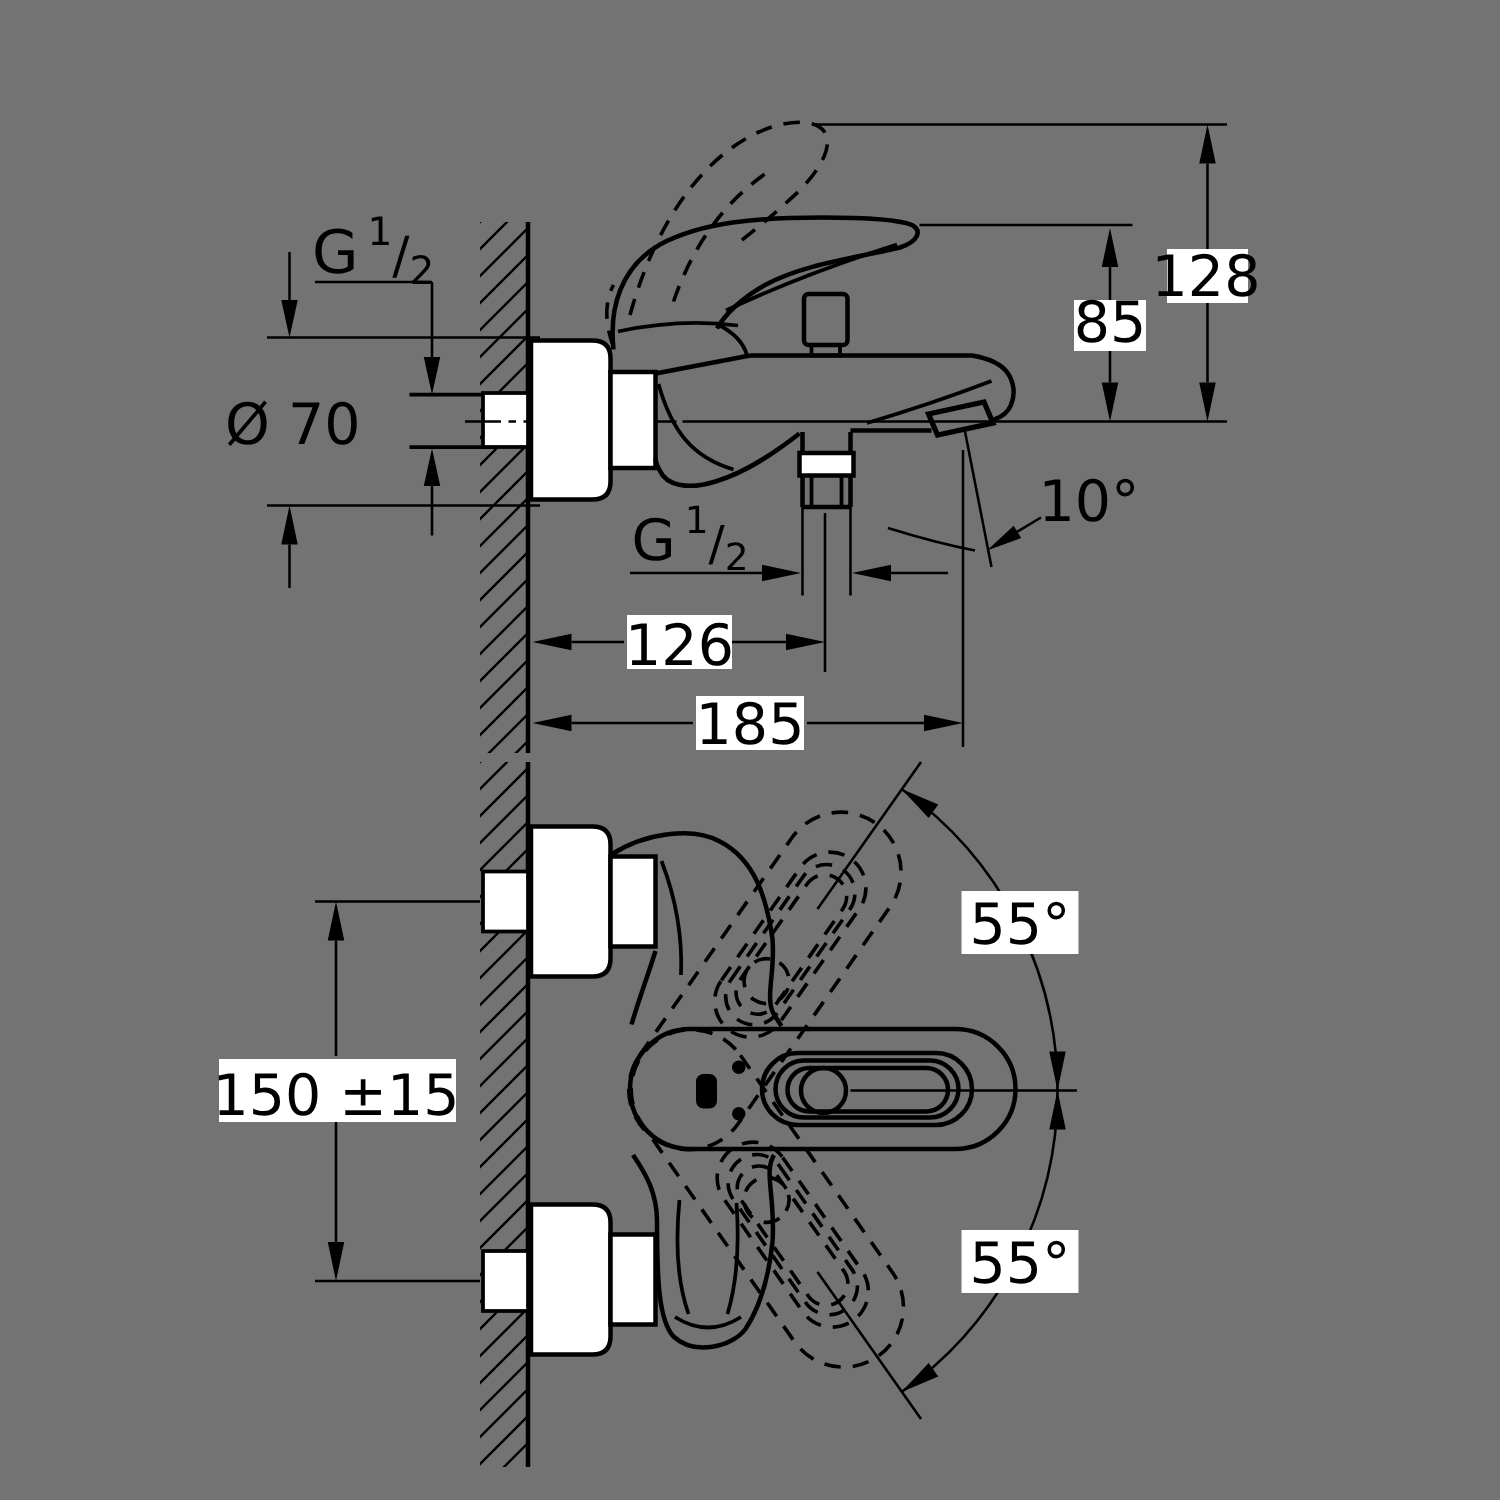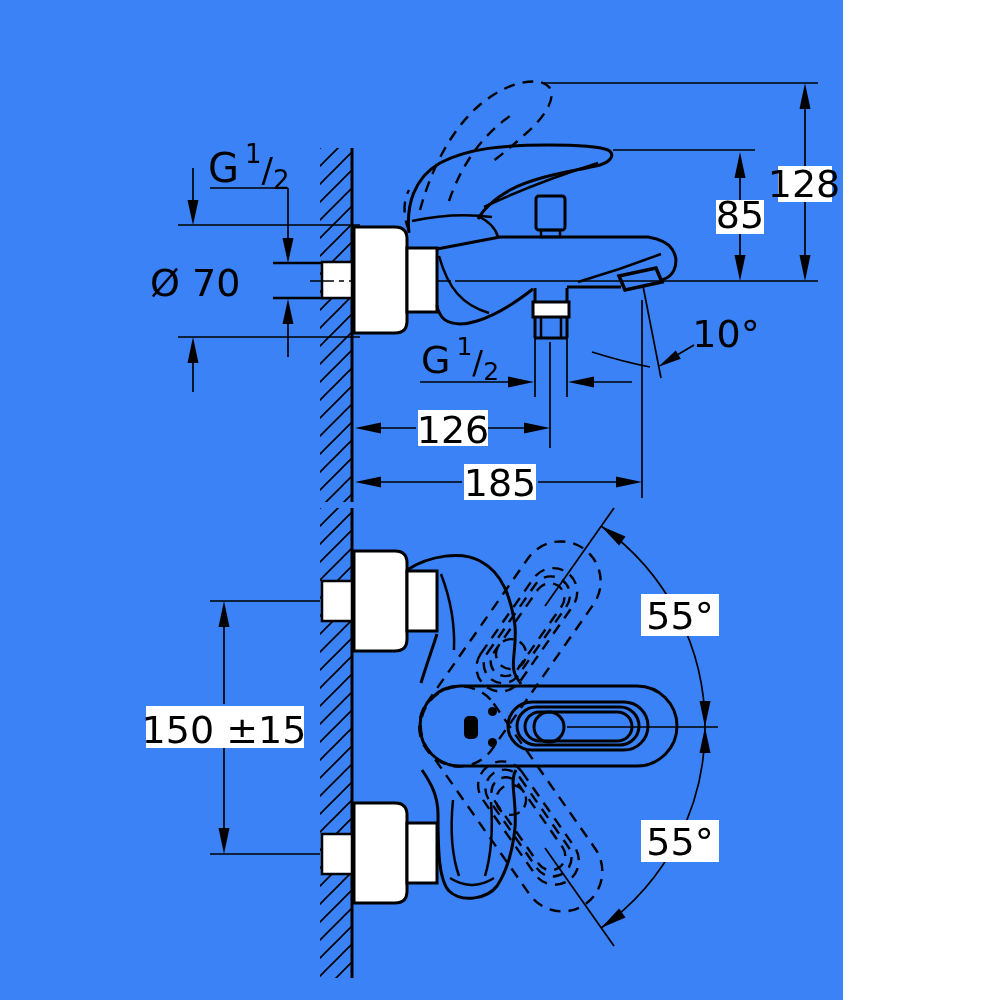--- a/index.html
+++ b/index.html
@@ -1,16 +1,16 @@
 <!DOCTYPE html>
 <html><head>
 <meta charset="utf-8">
 <style>
   html,body{margin:0;padding:0;background:#ffffff;}
-  .stage{width:843px;height:1000px;position:relative;background:#3b82f6;}
+  .stage{width:1000px;height:1000px;position:relative;background:#737373;}
   svg{display:block;}
   svg text{
     fill:#000;
     font-family:"DejaVu Sans","Liberation Sans",sans-serif;
     font-weight:400;
   }
   .ln{stroke:#000;fill:none;}
   .w3{stroke-width:3;}
   .w25{stroke-width:2.5;}
   .thin{stroke-width:1.7;}

